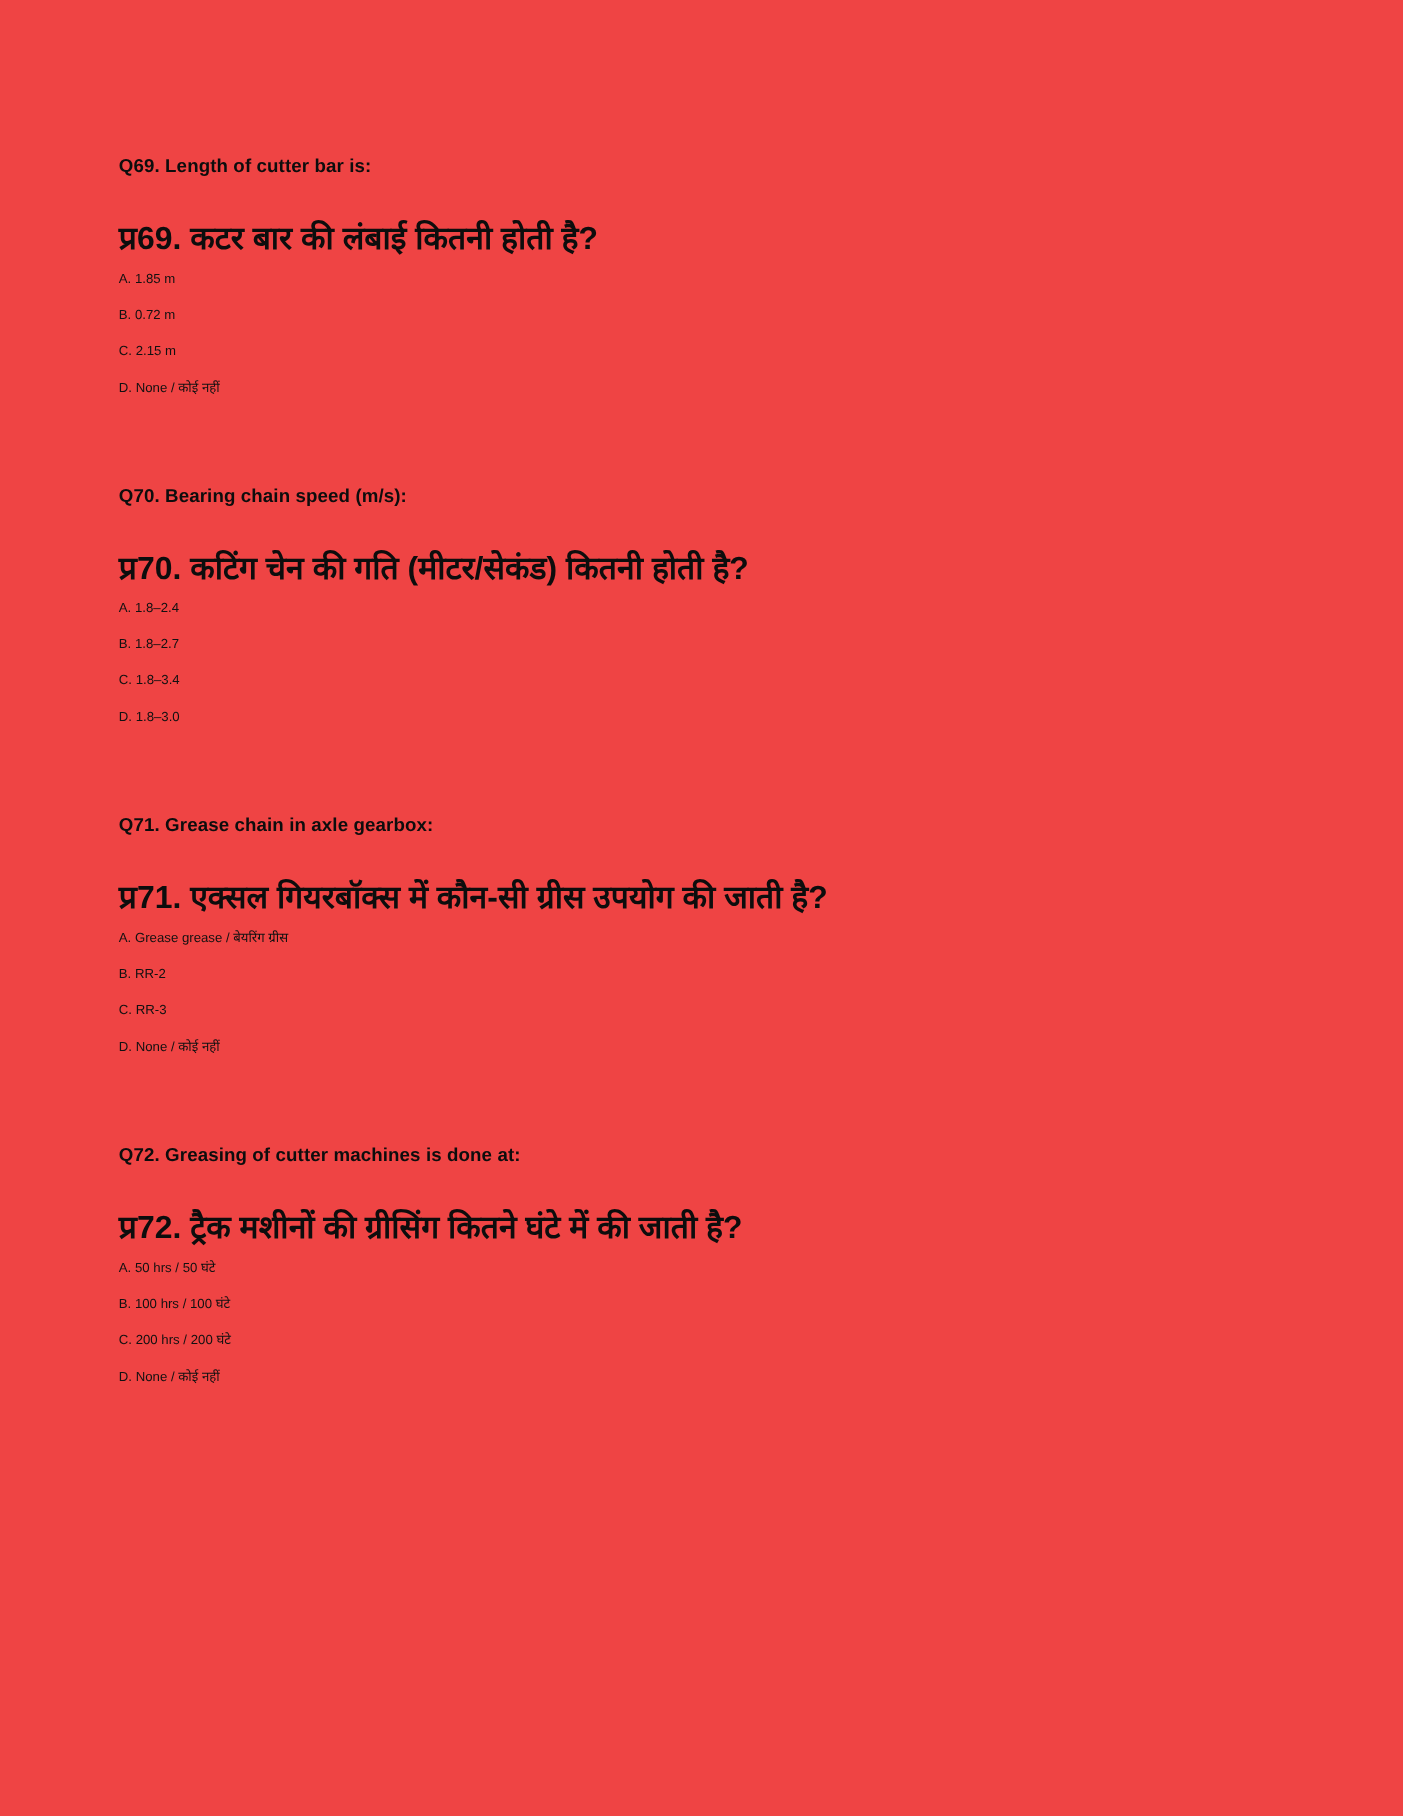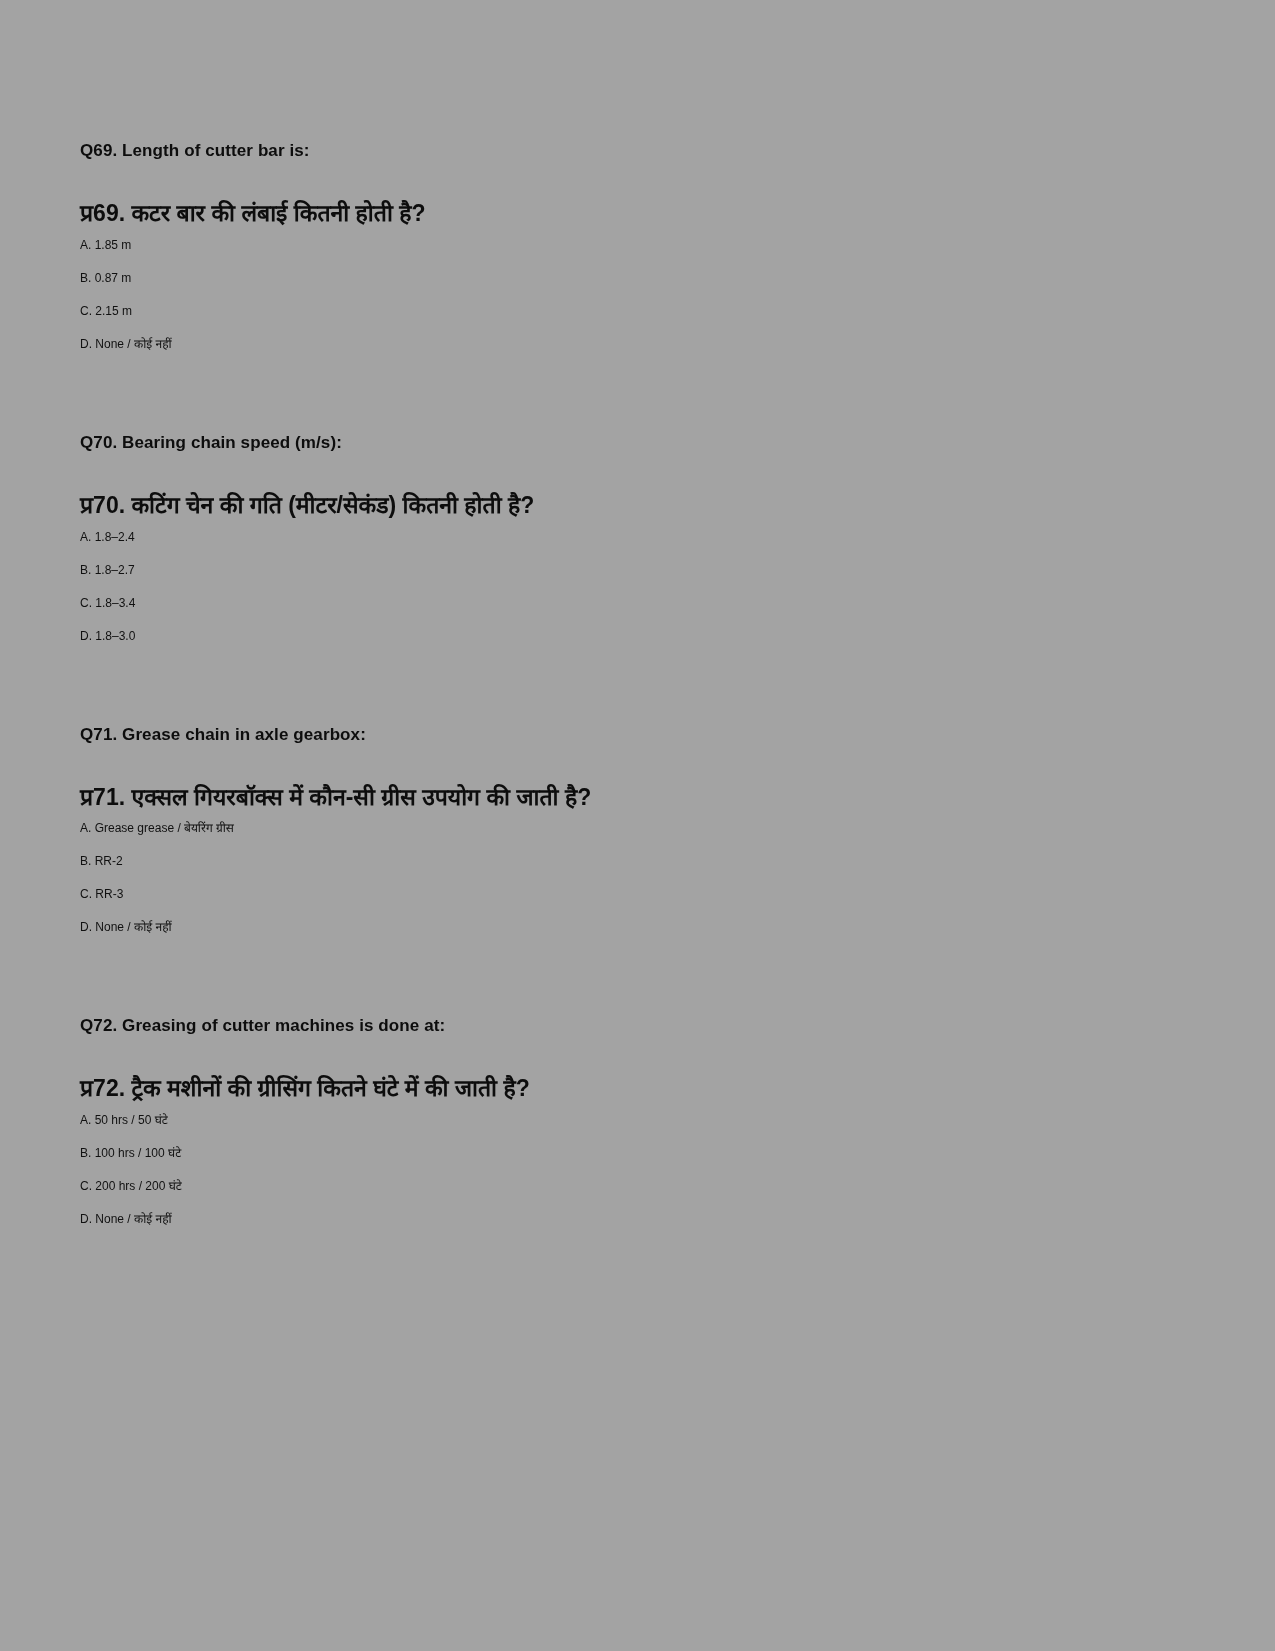--- a/index.html
+++ b/index.html
@@ -12,37 +12,37 @@
     width: 1275px;
     height: 1651px;
     font-family: "Liberation Sans", "DejaVu Sans", sans-serif;
     color: #000000;
     -webkit-font-smoothing: antialiased;
   }
   .page {
     position: relative;
     width: 1275px;
     height: 1651px;
-    background: #a3a3a3;
+    background: #ef4444;
     box-sizing: border-box;
-    padding: 140px 175px 0 80px;
+    padding: 140px 175px 0 108px;
   }
   .q-block {
     margin: 0 0 0 0;
   }
   .q-en {
     font-size: 17px;
     font-weight: bold;
     line-height: 1.35;
     letter-spacing: 0.1px;
     margin: 0 0 36px 0;
     color: #0d0d0d;
   }
   .q-hi {
-    font-size: 23px;
+    font-size: 29px;
     font-weight: bold;
     line-height: 1.3;
     margin: 12px 0 10px 0;
     color: #0d0d0d;
     font-family: "Liberation Sans", "DejaVu Sans", sans-serif;
   }
   .opt {
     font-size: 12px;
     font-weight: normal;
     line-height: 1.0;
@@ -64,21 +64,21 @@
 </style>
 </head>
 <body>
 
 <div class="page">
 
   <div class="q-block">
     <p class="q-en">Q69. Length of cutter bar is:</p>
     <p class="q-hi">प्र69. कटर बार की लंबाई कितनी होती है?</p>
     <p class="opt">A. 1.85 m</p>
-    <p class="opt">B. 0.87 m</p>
+    <p class="opt">B. 0.72 m</p>
     <p class="opt">C. 2.15 m</p>
     <p class="opt">D. None / कोई नहीं</p>
   </div>
 
   <div class="gap-block"></div>
 
   <div class="q-block">
     <p class="q-en">Q70. Bearing chain speed (m/s):</p>
     <p class="q-hi">प्र70. कटिंग चेन की गति (मीटर/सेकंड) कितनी होती है?</p>
     <p class="opt">A. 1.8–2.4</p>

